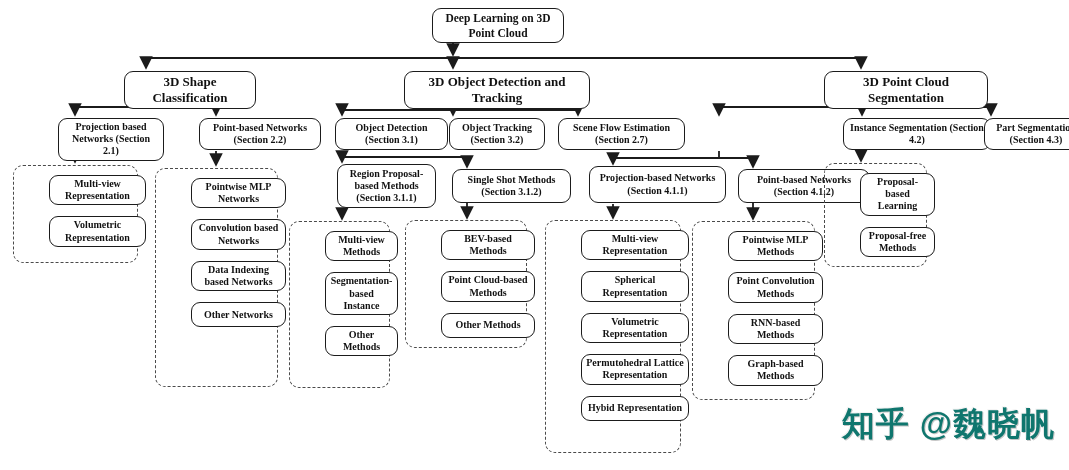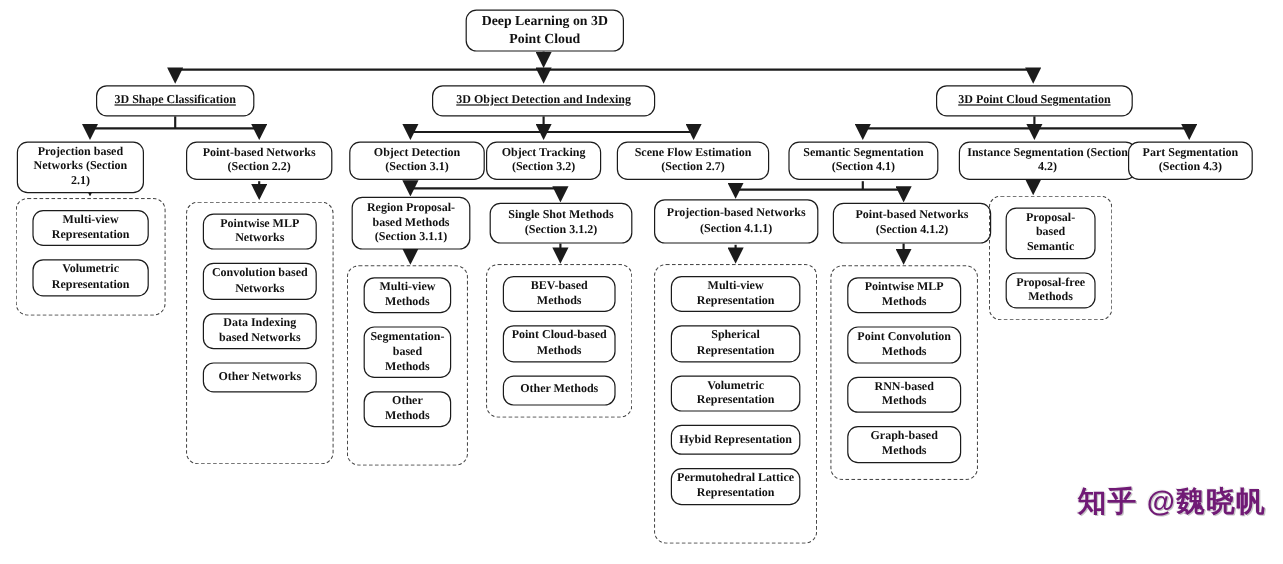--- a/index.html
+++ b/index.html
@@ -16,23 +16,24 @@
     z-index:2;
     background:#ffffff;
     border:1.6px solid #1b1b1b;
     border-radius:9px;
     display:flex;align-items:center;justify-content:center;
     text-align:center;
     font-weight:bold;color:#111111;
     box-sizing:border-box;
     padding:2px 4px;
     line-height:1.22;
+    margin-left:44px;
   }
   .lvl0{font-size:11.5px;}
-  .lvl1{font-size:10px;min-height:26px;text-decoration:underline;}
+  .lvl1{font-size:13px;min-height:26px;}
   .lvl2,.lvl3{font-size:10px;min-height:32px;}
   .group{
     position:absolute;z-index:2;
     border:1.6px dashed #4a4a4a;
     border-radius:10px;
     box-sizing:border-box;
     display:flex;flex-direction:column;align-items:center;
     padding:9px 0 9px 0;
     background:transparent;
   }
@@ -42,22 +43,22 @@
     font-size:10px;
     min-height:25px;
     margin-bottom:11px;
     flex:none;
   }
   .group .leaf:last-child{margin-bottom:0;}
   .watermark{
     position:absolute;z-index:3;
     right:14px;top:402px;
     font-family:"Liberation Sans","DejaVu Sans",sans-serif;
-    font-size:24px;font-weight:bold;
-    color:#701a75;
+    font-size:33px;font-weight:bold;
+    color:#0f766e;
     text-shadow:-1px -1px 0 #f2f2f2, 1px 1px 0 #c6c6c6;
     letter-spacing:1px;
   }
 </style>
 </head>
 <body>
 
 <div id="canvas">
 
   <svg class="connectors" width="1069" height="470" viewBox="0 0 1069 470">
@@ -109,70 +110,69 @@
       <line x1="342" y1="208" x2="342" y2="218" marker-end="url(#arr)"></line>
       <line x1="467" y1="203" x2="467" y2="217" marker-end="url(#arr)"></line>
       <line x1="613" y1="204" x2="613" y2="217" marker-end="url(#arr)"></line>
       <line x1="753" y1="203" x2="753" y2="218" marker-end="url(#arr)"></line>
     </g>
   </svg>
 
   <div class="node lvl0" style="left:388px;top:8px;width:132px;min-height:35px">Deep Learning on 3D Point Cloud</div>
 
   <div class="node lvl1" style="left:80px;top:71px;width:132px">3D Shape Classification</div>
-  <div class="node lvl1" style="left:360px;top:71px;width:186px">3D Object Detection and Indexing</div>
+  <div class="node lvl1" style="left:360px;top:71px;width:186px">3D Object Detection and Tracking</div>
   <div class="node lvl1" style="left:780px;top:71px;width:164px">3D Point Cloud Segmentation</div>
 
   <div class="node lvl2" style="left:14px;top:118px;width:106px">Projection based Networks (Section 2.1)</div>
   <div class="node lvl2" style="left:155px;top:118px;width:122px">Point-based Networks (Section 2.2)</div>
   <div class="node lvl2" style="left:291px;top:118px;width:113px">Object Detection (Section 3.1)</div>
   <div class="node lvl2" style="left:405px;top:118px;width:96px">Object Tracking (Section 3.2)</div>
   <div class="node lvl2" style="left:514px;top:118px;width:127px">Scene Flow Estimation (Section 2.7)</div>
-  <div class="node lvl2" style="left:657px;top:118px;width:125px">Semantic Segmentation (Section 4.1)</div>
   <div class="node lvl2" style="left:799px;top:118px;width:148px">Instance Segmentation (Section 4.2)</div>
   <div class="node lvl2" style="left:940px;top:118px;width:104px">Part Segmentation (Section 4.3)</div>
 
   <div class="node lvl3" style="left:293px;top:164px;width:99px;min-height:44px">Region Proposal-based Methods (Section 3.1.1)</div>
   <div class="node lvl3" style="left:408px;top:169px;width:119px;min-height:34px">Single Shot Methods (Section 3.1.2)</div>
   <div class="node lvl3" style="left:545px;top:166px;width:137px;min-height:37px">Projection-based Networks (Section 4.1.1)</div>
   <div class="node lvl3" style="left:694px;top:169px;width:132px;min-height:34px">Point-based Networks (Section 4.1.2)</div>
 
   <div class="group" style="left:13px;top:165px;width:125px;min-height:98px">
       <div class="node leaf">Multi-view Representation</div>
       <div class="node leaf">Volumetric Representation</div>
     </div>
   <div class="group" style="left:155px;top:168px;width:123px;min-height:219px">
       <div class="node leaf">Pointwise MLP Networks</div>
       <div class="node leaf">Convolution based Networks</div>
       <div class="node leaf">Data Indexing based Networks</div>
       <div class="node leaf">Other Networks</div>
     </div>
   <div class="group" style="left:289px;top:221px;width:101px;min-height:167px">
       <div class="node leaf">Multi-view Methods</div>
-      <div class="node leaf">Segmentation-based Methods</div>
+      <div class="node leaf">Segmentation-based Instance</div>
       <div class="node leaf">Other Methods</div>
     </div>
   <div class="group" style="left:405px;top:220px;width:122px;min-height:127px">
       <div class="node leaf">BEV-based Methods</div>
       <div class="node leaf">Point Cloud-based Methods</div>
       <div class="node leaf">Other Methods</div>
     </div>
   <div class="group" style="left:545px;top:220px;width:136px;min-height:233px">
       <div class="node leaf">Multi-view Representation</div>
       <div class="node leaf">Spherical Representation</div>
       <div class="node leaf">Volumetric Representation</div>
+      <div class="node leaf">Permutohedral Lattice Representation</div>
       <div class="node leaf">Hybid Representation</div>
-      <div class="node leaf">Permutohedral Lattice Representation</div>
     </div>
   <div class="group" style="left:692px;top:221px;width:123px;min-height:179px">
       <div class="node leaf">Pointwise MLP Methods</div>
       <div class="node leaf">Point Convolution Methods</div>
       <div class="node leaf">RNN-based Methods</div>
       <div class="node leaf">Graph-based Methods</div>
     </div>
   <div class="group" style="left:824px;top:163px;width:103px;min-height:94px">
-      <div class="node leaf">Proposal-based Semantic</div>
+      <div class="node leaf">Proposal-based Learning</div>
       <div class="node leaf">Proposal-free Methods</div>
     </div>
 
   <div class="watermark">知乎 @魏晓帆</div>
 
 </div>
 
 </body></html>

